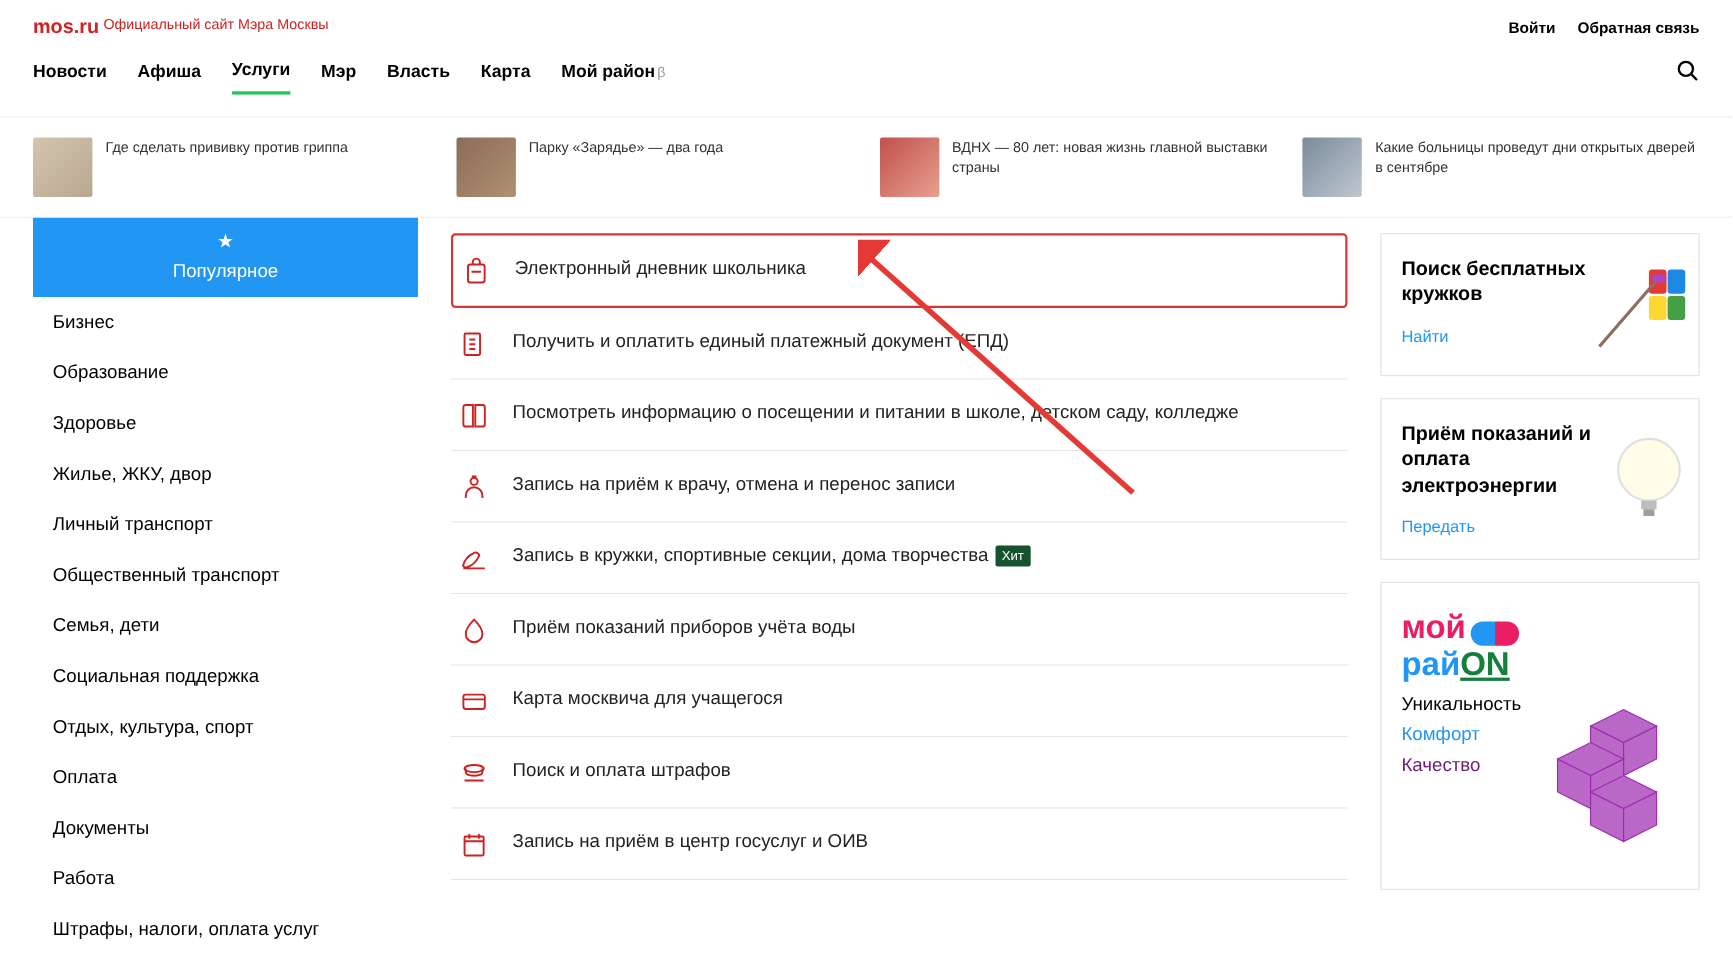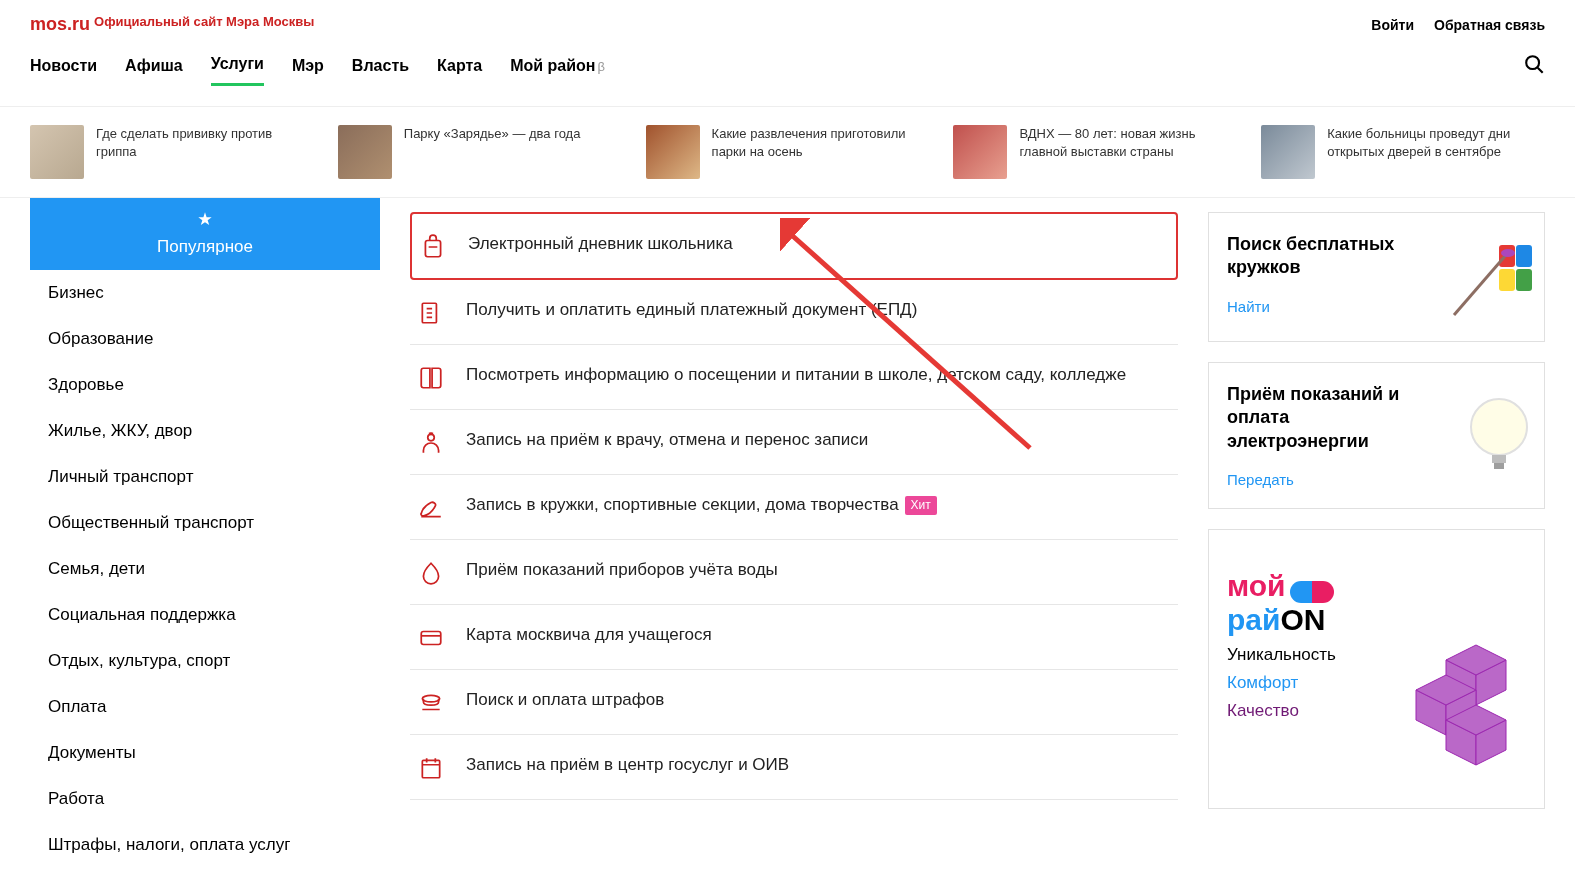--- a/index.html
+++ b/index.html
@@ -1,21 +1,21 @@
 <!DOCTYPE html>
 <html><head>
   <meta charset="utf-8">
   <style>
     * { margin: 0; padding: 0; box-sizing: border-box; }
     body { font-family: -apple-system, BlinkMacSystemFont, "Segoe UI", Arial, sans-serif; background: #fff; color: #000; }
 
     .header-top { display: flex; justify-content: space-between; align-items: center; padding: 14px 30px 8px; }
     .header-left { display: flex; align-items: flex-start; gap: 4px; }
     .logo-text { color: #cc2222; font-weight: 700; font-size: 18px; }
-    .logo-sub { color: #cc2222; font-size: 13px; font-weight: bold; }
+    .logo-sub { color: #cc2222; font-size: 13px; }
     .header-right { display: flex; gap: 20px; font-size: 14px; font-weight: 600; }
     .header-link { cursor: pointer; }
 
     .main-nav { display: flex; align-items: center; padding: 12px 30px 20px; gap: 28px; border-bottom: 1px solid #eee; position: relative; }
     .nav-item { font-size: 16px; font-weight: 600; cursor: pointer; padding-bottom: 10px; }
     .nav-item.active { border-bottom: 3px solid #22c55e; }
     .nav-beta { color: #999; font-weight: 400; font-size: 13px; margin-left: 2px; }
     .search-icon { position: absolute; right: 30px; top: 10px; width: 22px; height: 22px; cursor: pointer; }
 
     .news-row { display: flex; gap: 24px; padding: 18px 30px; border-bottom: 1px solid #eee; }
@@ -28,34 +28,34 @@
     .sidebar { width: 350px; flex-shrink: 0; }
     .sidebar-item { padding: 13px 18px; font-size: 17px; cursor: pointer; flex-direction: column; }
     .sidebar-item.active { background: #2196f3; color: #fff; display: flex; align-items: center; gap: 10px; font-weight: 500; }
     .star-icon { width: 16px; height: 16px; fill: #fff; }
 
     .main-area { flex: 1; padding-top: 14px; position: relative; }
     .service-item { display: flex; align-items: flex-start; gap: 22px; padding: 18px 8px; border-bottom: 1px solid #e6e6e6; cursor: pointer; }
     .service-item.highlighted { border: 2px solid #d33; border-radius: 4px; }
     .service-icon { width: 26px; height: 26px; flex-shrink: 0; color: #cc2222; margin-top: 2px; }
     .service-title { font-size: 17px; line-height: 1.4; color: #222; }
-    .hit-badge { display: inline-block; background: #ec4899; color: #fff; font-size: 12px; padding: 1px 6px; margin-left: 6px; border-radius: 2px; vertical-align: middle; }
+    .hit-badge { display: inline-block; background: #14532d; color: #fff; font-size: 12px; padding: 1px 6px; margin-left: 6px; border-radius: 2px; vertical-align: middle; }
 
     .arrow-svg { position: absolute; top: 20px; left: 370px; pointer-events: none; }
 
-    .rightcol { width: 367px; flex-shrink: 0; padding-right: 30px; padding-top: 14px; }
+    .rightcol { width: 320px; flex-shrink: 0; padding-right: 30px; padding-top: 14px; }
     .promo-card { border: 1px solid #e0e0e0; padding: 20px 18px; margin-bottom: 20px; position: relative; min-height: 130px; }
     .promo-title { font-size: 18px; font-weight: 700; line-height: 1.3; margin-bottom: 18px; max-width: 180px; }
     .promo-link { color: #2196f3; font-size: 15px; cursor: pointer; }
     .promo-illust { position: absolute; right: 10px; top: 24px; bottom: 10px; width: 90px; }
 
-    .district-card { border: 1px solid #e0e0e0; padding: 39px 18px; position: relative; height: 280px; overflow: hidden; }
+    .district-card { border: 1px solid #e0e0e0; padding: 24px 18px; position: relative; height: 280px; overflow: hidden; }
     .district-logo-moi { font-size: 30px; font-weight: 700; color: #e91e63; }
     .district-logo-raion { font-size: 30px; font-weight: 700; color: #2196f3; }
-    .district-logo-on { color: #000000; }
+    .district-logo-on { color: #15803d; text-decoration: underline; }
     .district-pill { display: inline-block; width: 44px; height: 22px; background: linear-gradient(90deg, #2196f3 50%, #e91e63 50%); border-radius: 11px; margin-left: 4px; vertical-align: middle; }
     .district-tag { font-size: 17px; font-weight: 500; margin-top: 8px; }
     .tag-pink { color: #000000; }
     .tag-blue { color: #2196f3; }
     .tag-green { color: #701a75; }
     .cubes { position: absolute; right: 8px; bottom: 8px; width: 150px; height: 160px; }
   </style>
 </head>
 <body>
 
@@ -87,24 +87,20 @@
 </div>
 
 <div class="news-row">
   <div class="news-card">
     <div class="news-thumb" style="background:linear-gradient(135deg,#d4c5b0,#b8a890)"></div>
     <div class="news-text">Где сделать прививку против гриппа</div>
   </div>
   <div class="news-card">
     <div class="news-thumb" style="background:linear-gradient(135deg,#8a6d5a,#b09070)"></div>
     <div class="news-text">Парку «Зарядье» — два года</div>
-  </div>
-  <div class="news-card">
-    <div class="news-thumb" style="background:linear-gradient(135deg,#a0522d,#deb887)"></div>
-    <div class="news-text">Какие развлечения приготовили парки на осень</div>
   </div>
   <div class="news-card">
     <div class="news-thumb" style="background:linear-gradient(135deg,#c0504d,#e8a090)"></div>
     <div class="news-text">ВДНХ — 80 лет: новая жизнь главной выставки страны</div>
   </div>
   <div class="news-card">
     <div class="news-thumb" style="background:linear-gradient(135deg,#7a8a9a,#c0c8d0)"></div>
     <div class="news-text">Какие больницы проведут дни открытых дверей в сентябре</div>
   </div>
 </div>

